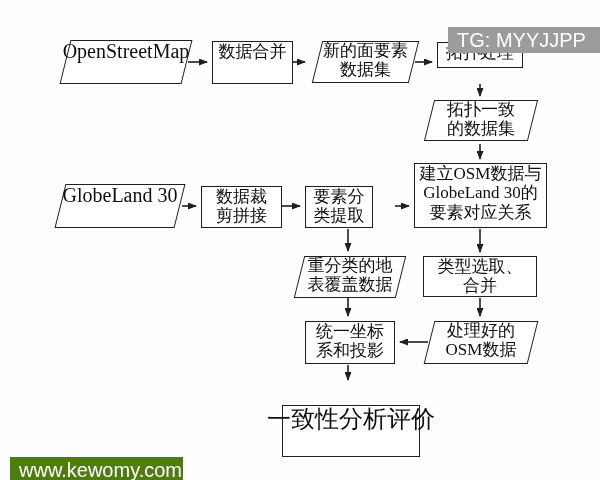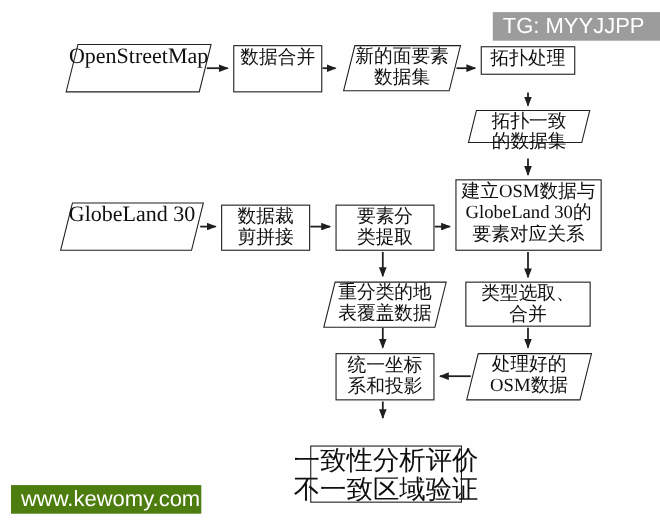--- a/index.html
+++ b/index.html
@@ -53,20 +53,21 @@
   #arrows line { stroke: #1f1f1f; stroke-width: 1.6; }
   
   .overlay {
     position: absolute;
     color: #ffffff;
     font-family: "Liberation Sans", "DejaVu Sans", sans-serif;
     display: flex;
     align-items: center;
     z-index: 3;
     box-sizing: border-box;
+    margin-top: 16px;
   }
   #badge {
     left: 448px; top: 11px; width: 152px; height: 26px;
     background: #9c9c9c;
     font-size: 20px;
     padding-left: 9px;
   }
   #watermark {
     left: 10px; top: 441px; width: 173px; height: 26px;
     background: #4d7c0f;
@@ -113,21 +114,21 @@
   <div class="node shape-data" style="left:310px;top:41px;width:111px;height:42px">
     <div class="para-bg"></div>
     <span class="ln">新的面要素</span>
     <span class="ln">数据集</span>
   </div>
 
   <div class="node shape-process" style="left:437px;top:42px;width:86px;height:26px">
     <span class="ln">拓扑处理</span>
   </div>
 
-  <div class="node shape-data" style="left:422px;top:100px;width:118px;height:30px">
+  <div class="node shape-data" style="left:422px;top:100px;width:118px;height:41px">
     <div class="para-bg"></div>
     <span class="ln">拓扑一致</span>
     <span class="ln">的数据集</span>
   </div>
 
   <div class="node shape-process" style="left:414px;top:163px;width:133px;height:65px">
     <span class="ln">建立OSM数据与</span>
     <span class="ln">GlobeLand 30的</span>
     <span class="ln">要素对应关系</span>
   </div>
@@ -135,21 +136,21 @@
   <div class="node shape-data" style="left:53px;top:184px;width:134px;height:44px">
     <div class="para-bg"></div>
     <span class="ln latin">GlobeLand 30</span>
   </div>
 
   <div class="node shape-process" style="left:201px;top:186px;width:81px;height:42px">
     <span class="ln">数据裁</span>
     <span class="ln">剪拼接</span>
   </div>
 
-  <div class="node shape-process" style="left:305px;top:186px;width:90px;height:42px">
+  <div class="node shape-process" style="left:305px;top:186px;width:68px;height:42px">
     <span class="ln">要素分</span>
     <span class="ln">类提取</span>
   </div>
 
   <div class="node shape-data" style="left:292px;top:256px;width:116px;height:42px">
     <div class="para-bg"></div>
     <span class="ln">重分类的地</span>
     <span class="ln">表覆盖数据</span>
   </div>
 
@@ -164,21 +165,20 @@
   </div>
 
   <div class="node shape-data" style="left:422px;top:321px;width:118px;height:43px">
     <div class="para-bg"></div>
     <span class="ln">处理好的</span>
     <span class="ln">OSM数据</span>
   </div>
 
   <div class="node shape-process" style="left:282px;top:405px;width:138px;height:52px;font-size:24px">
     <span class="ln">一致性分析评价</span>
-    <span class="ln">不一致区域验证</span>
   </div>
 
   <div id="badge" class="overlay">
     <span>TG: MYYJJPP</span>
   </div>
   <div id="watermark" class="overlay">
     <span>www.kewomy.com</span>
   </div>
 
 </div>

